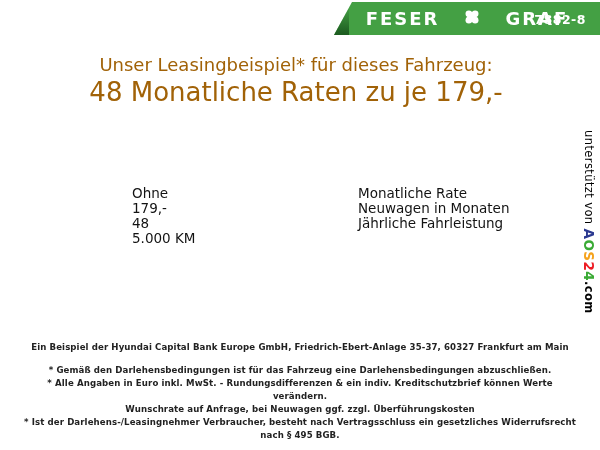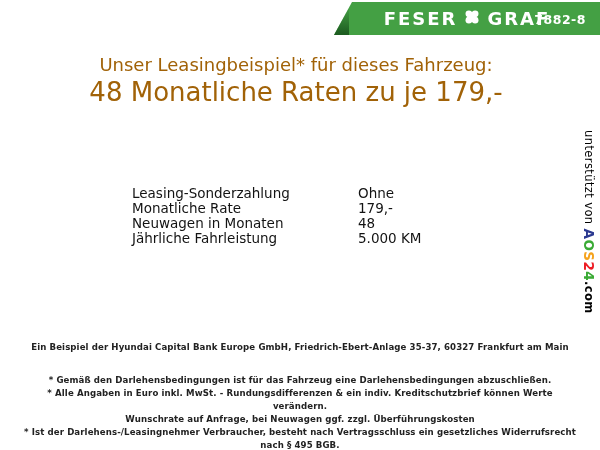--- a/index.html
+++ b/index.html
@@ -14,21 +14,21 @@
   .banner {
     position:absolute; top:2px; left:334px; right:0; height:33px;
     clip-path:polygon(18px 0, 100% 0, 100% 100%, 0 100%);
     display:flex; align-items:center; justify-content:center;
   }
   .banner-edge {
     position:absolute; left:0; top:0; bottom:0; width:15px;
     background:linear-gradient(to bottom, rgba(23,82,27,0) 15%, rgba(23,82,27,0.85) 95%);
   }
   .brand-lockup {
-    display:flex; align-items:center; gap:7px; 
+    display:flex; align-items:center; gap:25px; 
     color:#fff; font-weight:700; font-size:18px; letter-spacing:2px;
   }
   .clover { display:block; }
   .ref-number {
     position:absolute; right:14px; top:50%; transform:translateY(-50%);
     color:#fff; font-size:12.5px; font-weight:600; letter-spacing:0.5px;
   }
 
   
   .headline { position:absolute; top:53px; left:0; right:8px; text-align:center; color:#a16207; }
@@ -51,21 +51,21 @@
   }
   .aos-letter { font-weight:700; font-size:13.5px; }
   .aos-suffix { font-weight:600; }
 
   
   .footnotes {
     position:absolute; top:341px; left:20px; right:20px;
     text-align:center; font-size:8.6px; font-weight:700;
     line-height:13px; color:#222; letter-spacing:0.1px;
   }
-  .footnote-line.bank-line { margin-bottom:20px; }
+  .footnote-line.bank-line { margin-bottom:10px; }
 </style>
 </head>
 <body>
 
 <div class="canvas">
 
   <div class="banner" style="background-color: rgb(68, 160, 68);">
     <div class="banner-edge"></div>
     <div class="brand-lockup">
       <span>FESER</span>
@@ -82,21 +82,20 @@
     </div>
     <span class="ref-number">7882-8</span>
   </div>
 
   <div class="headline">
     <div class="headline-sub">Unser Leasingbeispiel* für dieses Fahrzeug:</div>
     <div class="headline-main">48 Monatliche Raten zu je 179,-</div>
   </div>
 
   <div class="details">
-    <span>Leasing-Sonderzahlung</span>
     <span>Ohne</span>
     <span>Monatliche Rate</span>
     <span>179,-</span>
     <span>Neuwagen in Monaten</span>
     <span>48</span>
     <span>Jährliche Fahrleistung</span>
     <span>5.000 KM</span>
   </div>
 
   <div class="sidebar-vertical">

